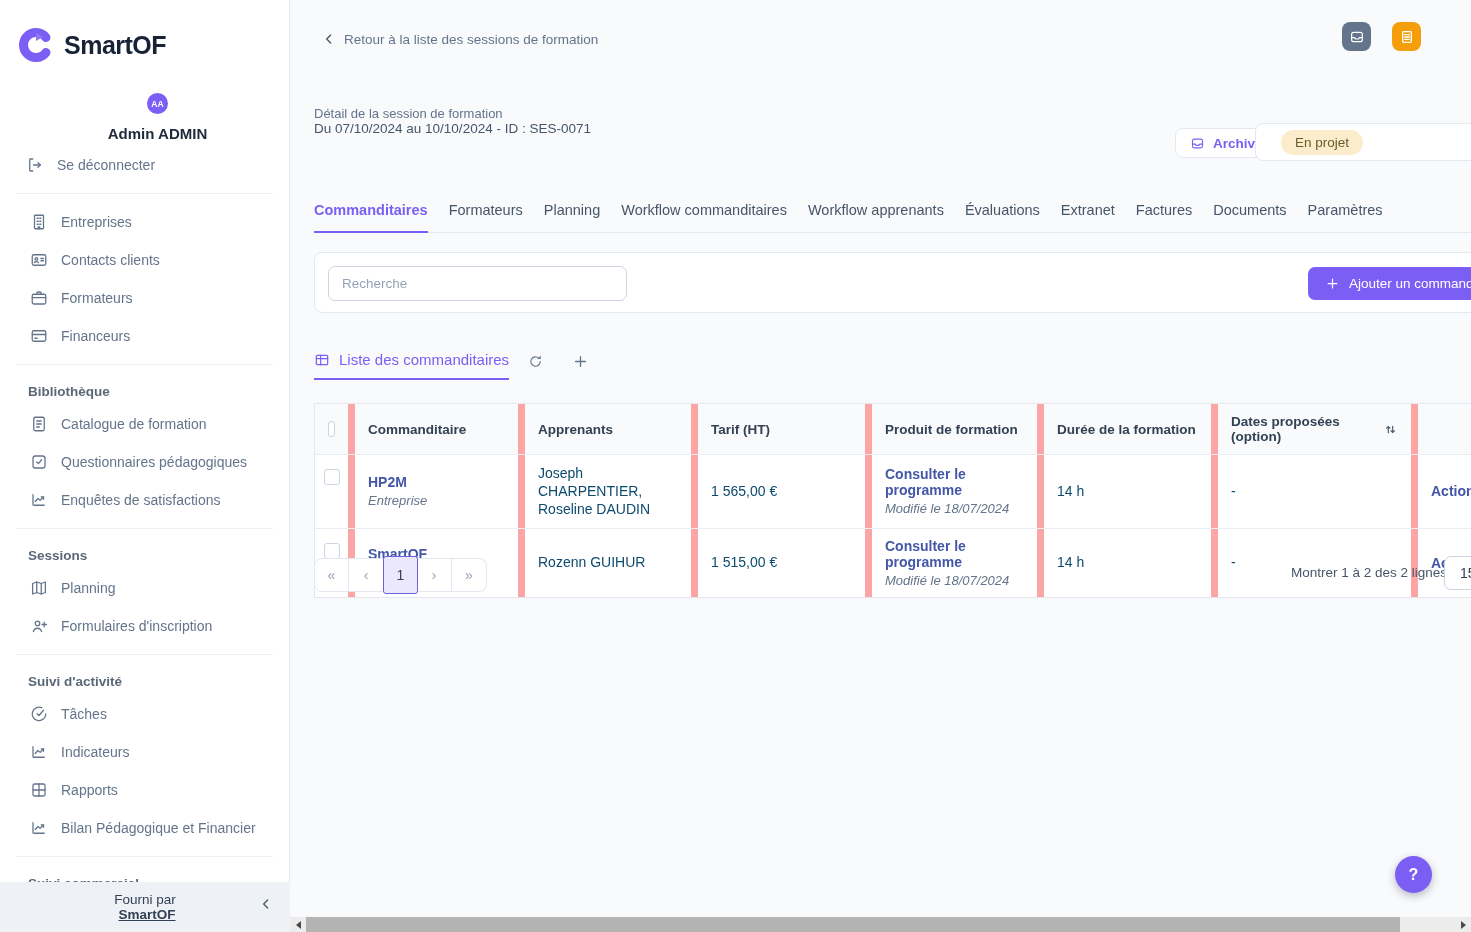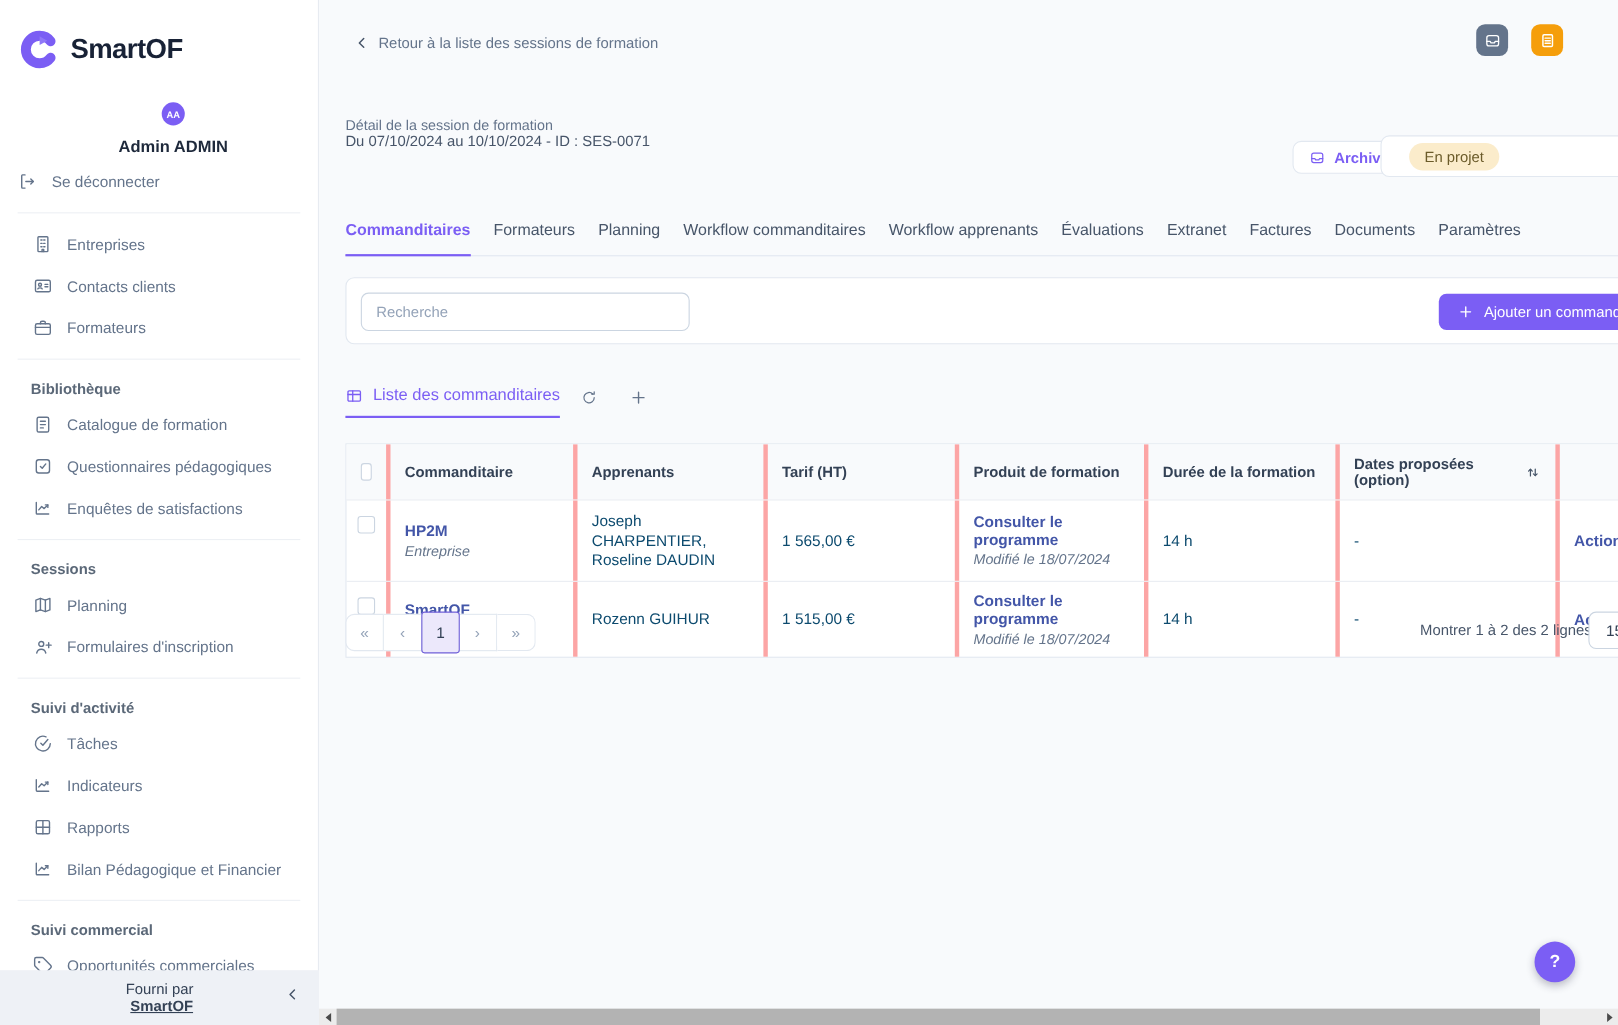--- a/index.html
+++ b/index.html
@@ -79,21 +79,21 @@
   .list-tab { display:flex; align-items:center; gap:9px; color:#7b5ef4; font-size:15px;
               padding-bottom:10px; border-bottom:2px solid #7b5ef4; cursor:pointer; }
   .mini-btn { color:#64748b; margin-left:19px; margin-bottom:8px; cursor:pointer; display:flex; }
   .mini-btn.plus { margin-left:29px; }
   .mini-btn.plus svg { width:17px; height:17px; }
 
   
   .table { position:absolute; left:24px; top:403px; width:1199px; background:#fff;
            border:1px solid #e2e8f0; }
   .trow { display:grid; grid-template-columns:40px 170px 173px 174px 172px 174px 200px 96px; }
-  .trow > div { border-right:4px solid #fca5a5; padding:9px 13px; }
+  .trow > div { border-right:7px solid #fca5a5; padding:9px 13px; }
   .thead { background:#f8fafc; }
   .thead > div { font-size:13.5px; font-weight:700; color:#334155; display:flex;
                  align-items:center; gap:6px; padding-top:10px; padding-bottom:10px; }
   .tbody .trow { border-top:1px solid #e9edf2; }
   .tbody .trow > div { min-height:55px; display:flex; flex-direction:column; justify-content:center; }
   .cell-check { align-items:center; justify-content:flex-start !important; padding-top:14px !important; }
   .thead .cell-check { padding-top:10px !important; }
   input[type=checkbox] { appearance:none; width:16px; height:16px; border:1.5px solid #cbd5e1;
                          border-radius:3px; background:#fff; cursor:pointer; }
   .link { color:#4356a8; font-size:14px; font-weight:600; cursor:pointer; }
@@ -145,21 +145,21 @@
         </svg>
       </span>
       <span class="logo-text">SmartOF</span>
     </div>
 
     <div class="user-row">
       <span class="avatar">AA</span>
       <span class="user-name">Admin ADMIN</span>
     </div>
 
-    <div class="side-item logout" style="padding-left:16px">
+    <div class="side-item logout" style="padding-left:26px">
       <svg class="ic" viewBox="0 0 24 24" fill="none" stroke="currentColor" stroke-width="1.7" stroke-linecap="round" stroke-linejoin="round">
           <path d="M9 4H6a1 1 0 0 0-1 1v14a1 1 0 0 0 1 1h3"></path>
           <path d="M10 12h9"></path>
           <path d="m16 9 3 3-3 3"></path>
         </svg>
       <span>Se déconnecter</span>
     </div>
 
     <div class="side-div"></div>
 
@@ -180,20 +180,28 @@
         </svg>
       <span>Contacts clients</span>
     </div>
     <div class="side-item">
       <svg class="ic" viewBox="0 0 24 24" fill="none" stroke="currentColor" stroke-width="1.7" stroke-linecap="round" stroke-linejoin="round">
           <rect x="3" y="7" width="18" height="13" rx="2"></rect>
           <path d="M9 7V6a2 2 0 0 1 2-2h2a2 2 0 0 1 2 2v1"></path>
           <path d="M3 11.5h18"></path>
         </svg>
       <span>Formateurs</span>
+    </div>
+    <div class="side-item">
+      <svg class="ic" viewBox="0 0 24 24" fill="none" stroke="currentColor" stroke-width="1.7" stroke-linecap="round" stroke-linejoin="round">
+          <rect x="3" y="5" width="18" height="14" rx="2"></rect>
+          <path d="M3 10h18"></path>
+          <path d="M6.5 15h3"></path>
+        </svg>
+      <span>Financeurs</span>
     </div>
 
     <div class="side-div"></div>
     <div class="side-title">Bibliothèque</div>
 
     <div class="side-item">
       <svg class="ic" viewBox="0 0 24 24" fill="none" stroke="currentColor" stroke-width="1.7" stroke-linecap="round" stroke-linejoin="round">
           <rect x="5" y="3" width="14" height="18" rx="2"></rect>
           <path d="M9 8h6M9 12h6M9 16h3.5"></path>
         </svg>

